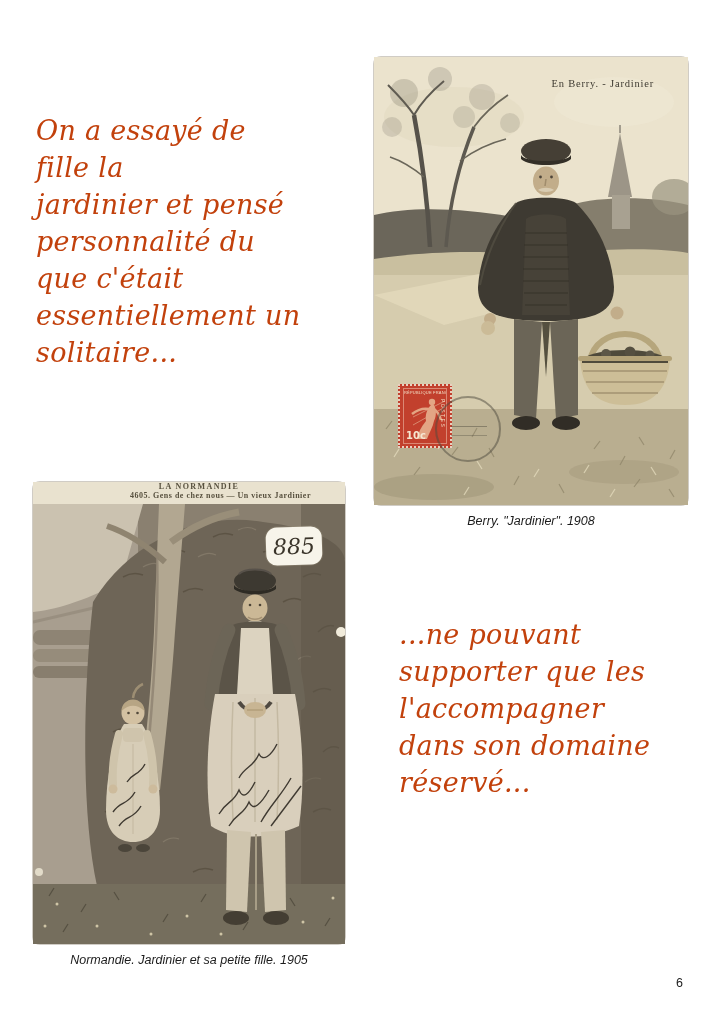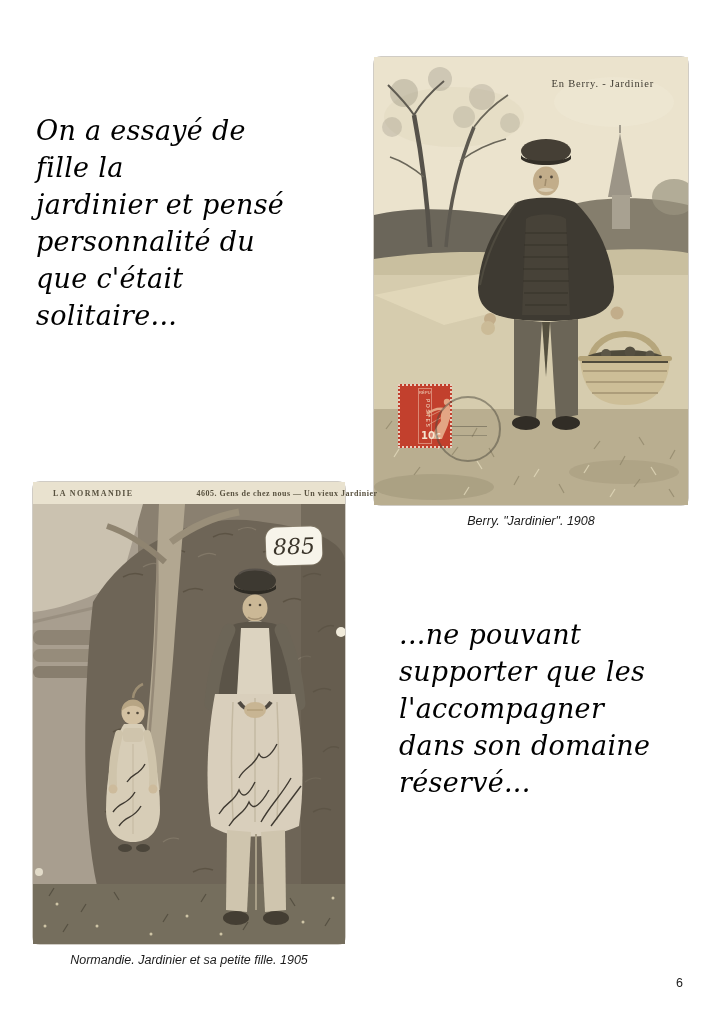--- a/index.html
+++ b/index.html
@@ -4,42 +4,42 @@
 <style>
   * { margin:0; padding:0; box-sizing:border-box; }
   html,body { background:#ffffff; }
   body { font-family:"Liberation Sans", sans-serif; }
   .page {
     position:relative; width:723px; height:1024px; background:#ffffff;
     overflow:hidden; margin:0 auto;
   }
   
   .script-block {
-    position:absolute; color:#000000;
+    position:absolute; color:#c2410c;
     font-family:"DejaVu Serif", serif; font-style:italic;
     font-size:27px; line-height:37px; letter-spacing:0.3px;
   }
   .script-block .line { white-space:nowrap; }
   .intro-block { left:36px; top:112px; }
   .outro-block { left:399px; top:616px; }
   
   .postcard { position:absolute; box-shadow:0 0 0 1px rgba(120,110,88,.35);border-radius:7px; }
   .postcard svg { display:block; }
   .berry-card { left:374px; top:57px; width:314px; height:448px; background:#ebe3cd; }
   .normandie-card { left:33px; top:482px; width:312px; height:462px; background:#a89e8f; }
   .berry-title {
     position:absolute; top:21px; right:34px;
     font-family:"Liberation Serif", serif; font-size:10.5px;
     letter-spacing:0.8px; color:#3e3a31; white-space:nowrap;
   }
   
   .stamp {
     position:absolute; left:24px; top:327px; width:54px; height:64px;
     background:#c2402d; border:2px dotted rgba(240,234,218,.85);
-    padding:2px 18px; overflow:hidden;
+    padding:2px 3px; overflow:hidden;
   }
   .stamp-inner { position:relative; width:100%; height:100%; border:1px solid rgba(250,225,205,.45); }
   .stamp-country {
     position:absolute; top:1px; left:0; right:0; text-align:center;
     font-size:4px; letter-spacing:.2px; color:#f2dcc4; white-space:nowrap; overflow:hidden;
   }
   .stamp-value {
     position:absolute; left:2px; bottom:2px; font-size:10px; font-weight:bold;
     color:#f5e6d0; font-family:"DejaVu Sans", sans-serif;
   }
@@ -54,21 +54,21 @@
   }
   .postmark::after {
     content:""; position:absolute; left:14px; top:28px; width:36px; height:8px;
     border-top:1.5px solid rgba(78,74,62,.45); border-bottom:1.5px solid rgba(78,74,62,.35);
   }
   
   .normandie-header {
     position:absolute; left:0; top:0; width:100%; height:22px;
     display:flex; align-items:center;
     font-family:"Liberation Serif", serif; font-weight:bold;
-    color:#58513f; font-size:8px;
+    color:#58513f; font-size:8px;flex-direction:column;
   }
   .normandie-header .hdr-left { margin-left:20px; letter-spacing:1.4px; white-space:nowrap; }
   .normandie-header .hdr-title { margin-left:63px; letter-spacing:0.5px; font-weight:bold; white-space:nowrap; }
   .label-885 {
     position:absolute; left:233px; top:45px; width:56px; height:38px;
     background:#f7f4ea; border-radius:11px; transform:rotate(-2deg);
     display:flex; align-items:center; justify-content:center;
     font-family:"DejaVu Serif", serif; font-style:italic;
     font-size:22px; color:#3a342a; box-shadow:0 0 0 1px rgba(150,140,120,.4);
   }
@@ -88,20 +88,21 @@
 <body>
 
 <div class="page">
 
   <div class="script-block intro-block">
     <div class="line">On a essayé de</div>
     <div class="line">fille la</div>
     <div class="line">jardinier et pensé</div>
     <div class="line">personnalité du</div>
     <div class="line">que c'était</div>
+    <div class="line">essentiellement un</div>
     <div class="line">solitaire...</div>
   </div>
 
   <figure class="postcard berry-card">
     <svg viewBox="0 0 314 448" width="314" height="448">
       <rect width="314" height="448" fill="#ebe3cd"></rect>
       <ellipse cx="80" cy="60" rx="70" ry="30" fill="#e2d9bf" opacity="0.5"></ellipse>
       <ellipse cx="240" cy="45" rx="60" ry="25" fill="#efe8d4" opacity="0.6"></ellipse>
       <rect y="192" width="314" height="256" fill="#d6ccae"></rect>
       <rect y="192" width="314" height="26" fill="#c9bf9f"></rect>

